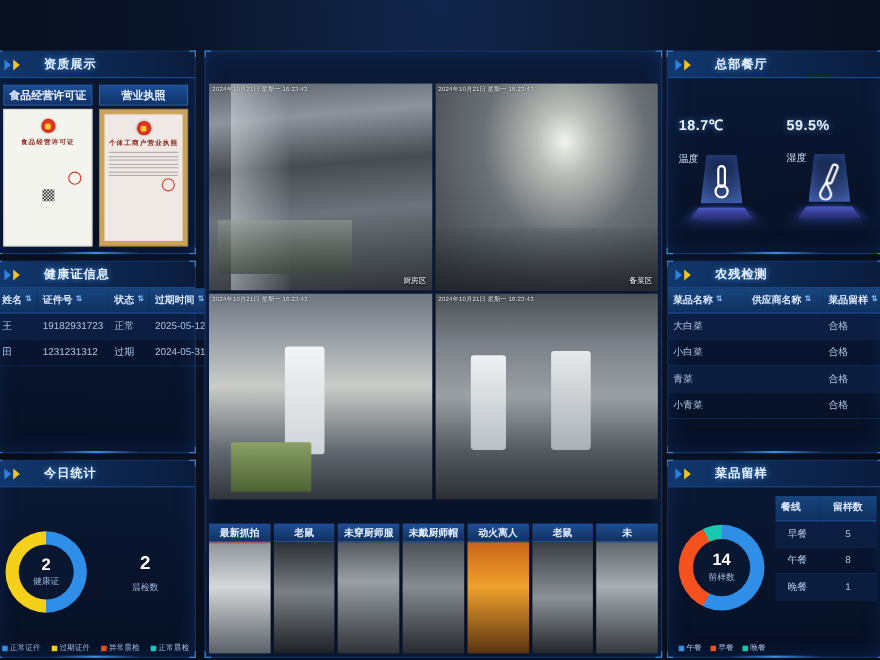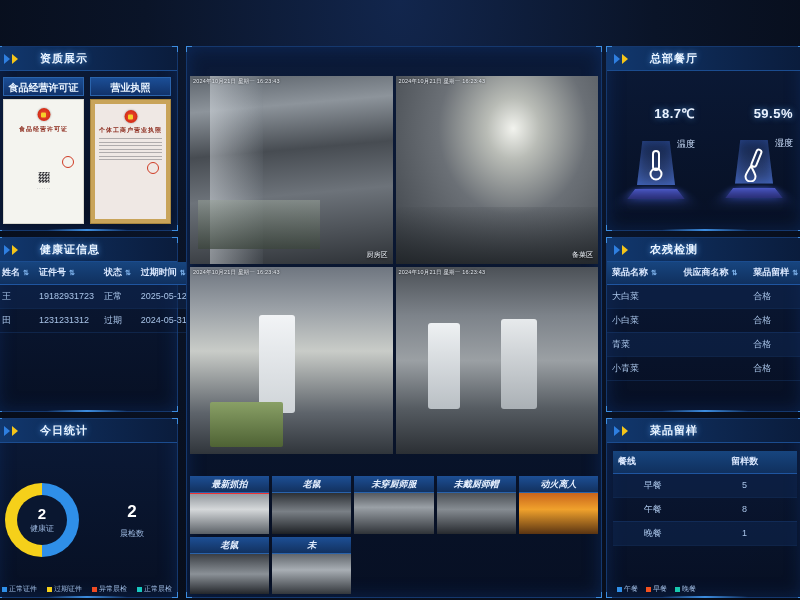--- a/index.html
+++ b/index.html
@@ -136,38 +136,38 @@
   .k3::after{content:"";position:absolute;left:10%;bottom:4%;width:36%;height:24%;
       background:linear-gradient(180deg,#89a066,#4e6234);border-radius:2px;}
   .k4 { background:
       linear-gradient(180deg,#4c5157 0%, #7d838a 26%, #9ba0a4 50%, #555b61 76%, #2b2f34 100%); }
   .k4::before{content:"";position:absolute;left:16%;top:30%;width:16%;height:46%;
       background:linear-gradient(180deg,#eef1f3,#b9bfc4);border-radius:3px;}
   .k4::after{content:"";position:absolute;left:52%;top:28%;width:18%;height:48%;
       background:linear-gradient(180deg,#e7eaec,#aab0b5);border-radius:3px;}
 
   .thumbs { position:absolute; left:3px; right:3px; bottom:3px; height:118px;
-            display:grid; grid-template-columns:repeat(5,1fr); gap:3px;font-style:italic; }
+            display:grid; grid-template-columns:repeat(7,1fr); gap:3px; }
   .thumb { display:flex; flex-direction:column; }
   .thumb .tlabel { height:17px; line-height:17px; text-align:center; font-size:9px;
             font-weight:bold; color:#e6f0ff;
             background:linear-gradient(180deg,#1d4f95,#12315f); border-bottom:1px solid #2a63ab; }
   .thumb .timg { flex:1; position:relative; overflow:hidden; }
   .t1{background:linear-gradient(180deg,#8e949a,#d5d8da 40%,#5a6066);}
   .t2{background:linear-gradient(180deg,#2c3035,#7a8086 45%,#1d2024);}
   .t3{background:linear-gradient(180deg,#55595f,#9aa0a6 35%,#2f3338);}
   .t4{background:linear-gradient(180deg,#4b5056,#868c92 40%,#26292e);}
   .t5{background:linear-gradient(180deg,#c9641b,#f0a12c 40%,#5a3412);}
   .t6{background:linear-gradient(180deg,#3a3e44,#8b9197 50%,#23262b);}
   .t7{background:linear-gradient(180deg,#61666c,#a8aeb4 40%,#33373c);}
   .redline { position:absolute; left:0; right:0; top:0; height:1px; background:#e33; }
 
   
   .env-wrap { display:flex; height:100%; align-items:center; justify-content:space-around; padding-top:4px; }
-  .env { position:relative; width:78px; text-align:right; }
+  .env { position:relative; width:78px; text-align:left; }
   .env .val { font-size:13px; color:#eaf3ff; font-weight:bold; letter-spacing:.5px;
               text-shadow:0 0 6px rgba(90,170,255,.7); }
   .env .lbl { font-size:9px; color:#cfe2ff; margin-top:16px; position:relative; z-index:3; }
   .env .pod { position:relative; margin:-12px auto 0; width:54px; height:62px; }
   .env .glow { position:absolute; left:8px; top:2px; width:38px; height:44px;
               background:linear-gradient(180deg, rgba(90,140,255,.10), rgba(110,150,255,.45));
               clip-path:polygon(14% 0,86% 0,100% 100%,0 100%);
               box-shadow:0 0 14px rgba(80,130,255,.5) inset; }
   .env .base { position:absolute; left:3px; bottom:0; width:48px; height:16px;
               background:linear-gradient(180deg,#4b59c8,#2a2f77);
@@ -471,20 +471,28 @@
       <span class="corner c-tr"></span>
     <span class="corner c-bl"></span>
       <span class="corner c-br"></span>
     <div class="hd">
       <span class="tri b"></span>
       <span class="tri y"></span>
       <span class="hd-title">菜品留样</span>
     </div>
     <div class="bd">
       <div style="display:flex; height:100%; padding:8px 6px 16px 6px; gap:6px;">
+        <div style="flex:0 0 86px; display:flex; align-items:center; justify-content:center;">
+          <div class="donut" style="width:78px;height:78px;background:conic-gradient(#2f8fe8 0deg 205.7deg, #f4511e 205.7deg 334.3deg, #17c8ae 334.3deg 360deg);">
+            <div class="hole" style="width:52px;height:52px;">
+              <span class="num">14</span>
+              <span class="cap">留样数</span>
+            </div>
+          </div>
+        </div>
         <div style="flex:1;">
           <table class="grid">
             <thead>
               <tr>
                 <th style="text-align:left">餐线</th>
                 <th style="text-align:center">留样数</th>
               </tr>
             </thead>
             <tbody>
               <tr>

